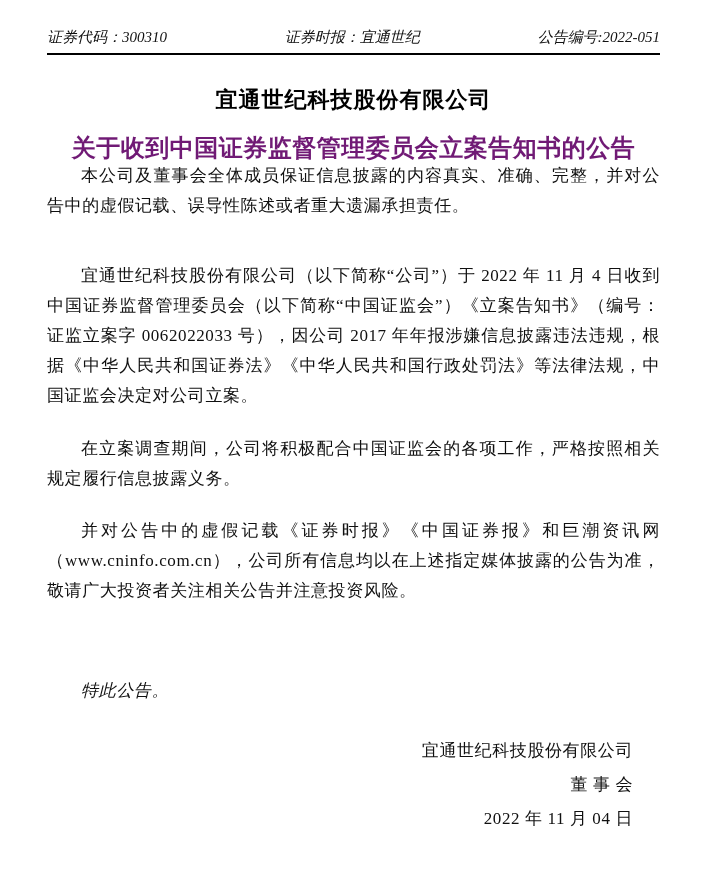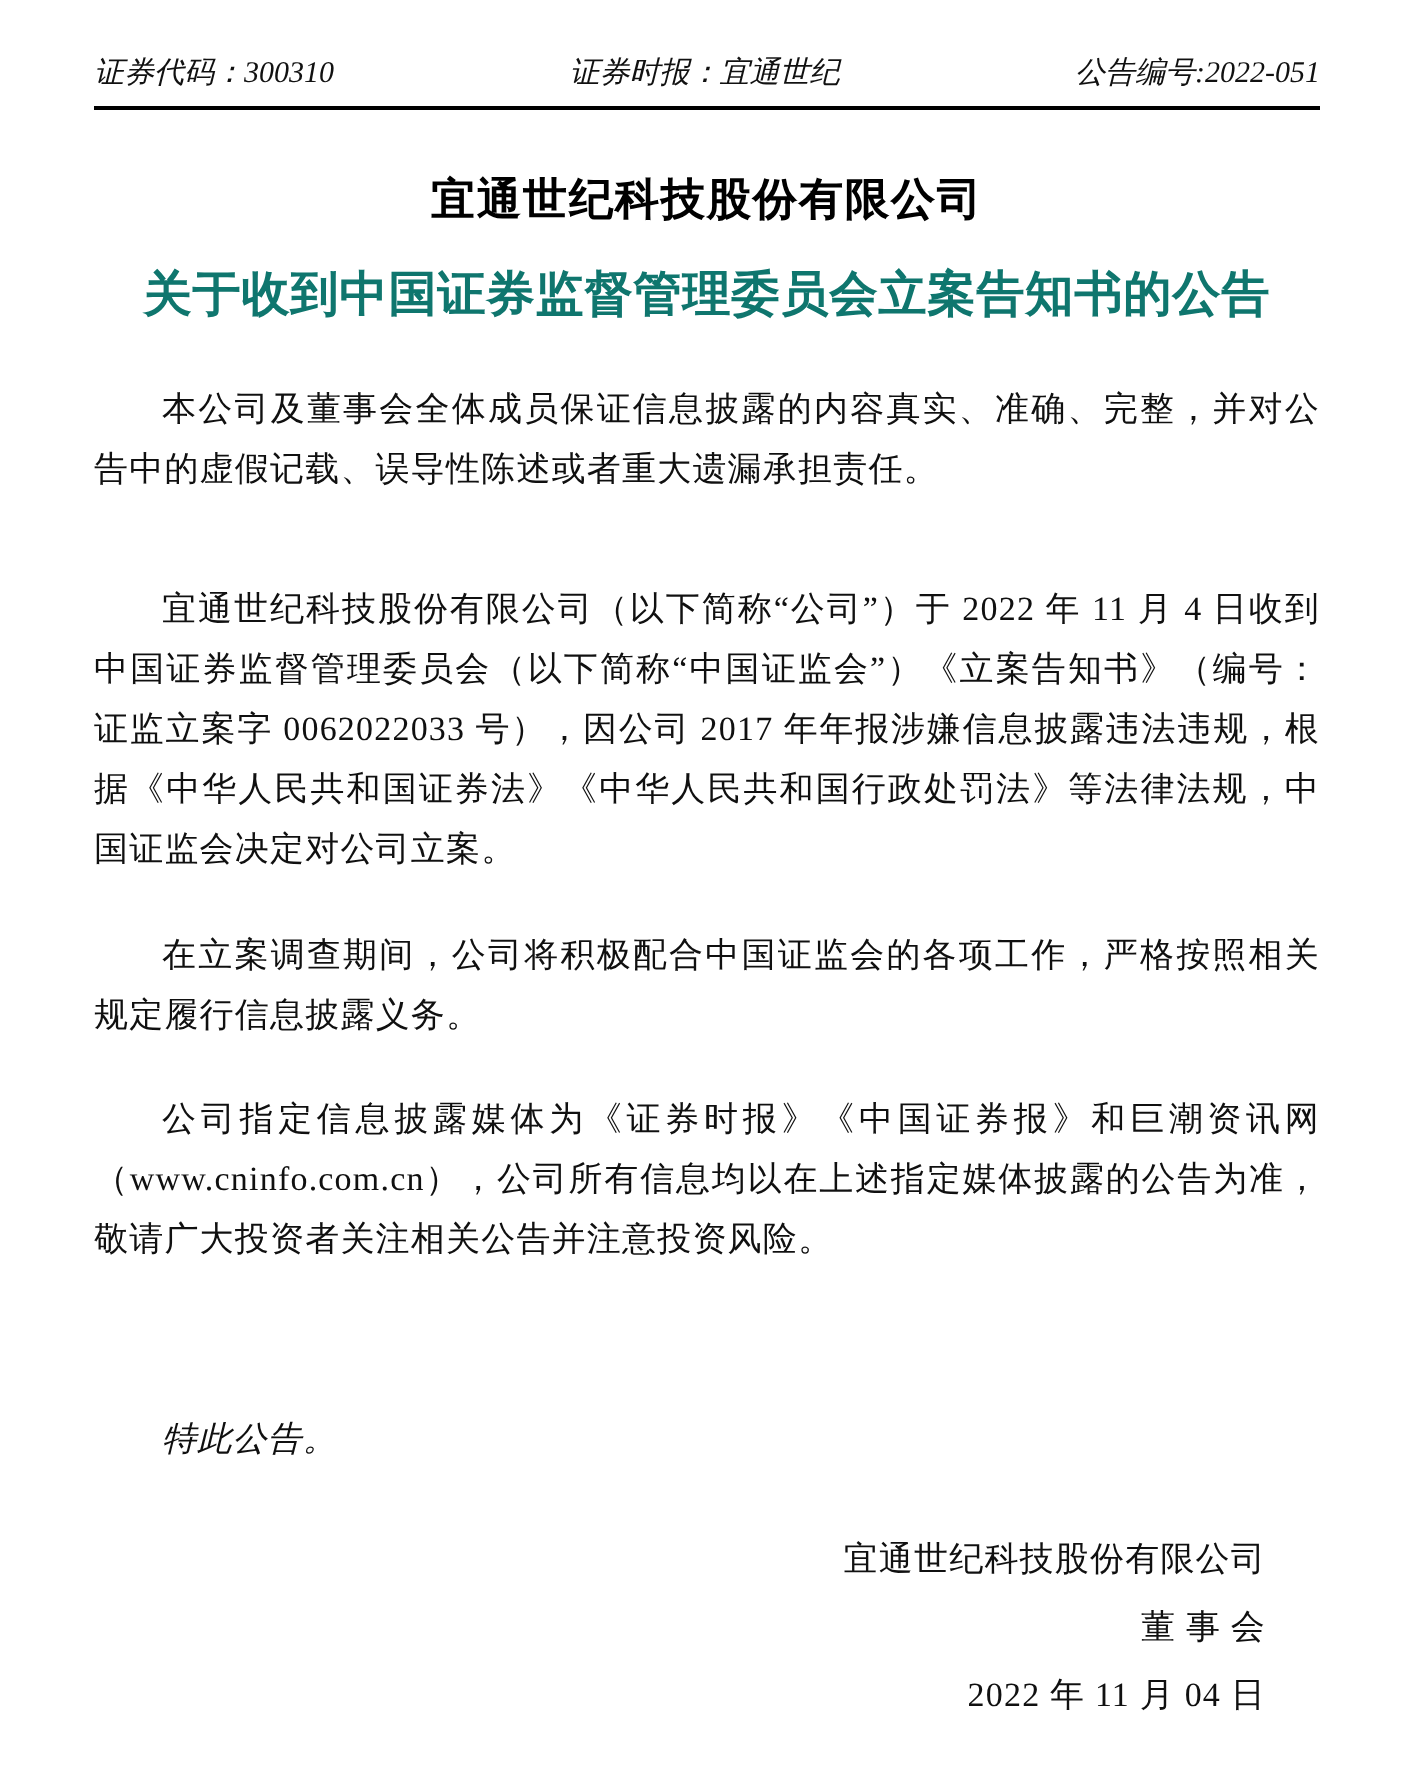--- a/index.html
+++ b/index.html
@@ -39,32 +39,32 @@
     letter-spacing: 1px;
     color: #000;
   }
   .doc-subtitle {
     margin: 23px 0 0 0;
     text-align: center;
     font-size: 24px;
     font-weight: bold;
     line-height: 26px;
     letter-spacing: 0.5px;
-    color: #0f766e;
+    color: #701a75;
   }
   .body-para {
     font-size: 17px;
     line-height: 30px;
     letter-spacing: 0.6px;
     text-align: justify;
     text-indent: 2em;
     margin: 0;
     color: #101010;
   }
-  .para-1 { margin-top: 29px; }
+  .para-1 { }
   .para-2 { margin-top: 40px; }
   .para-3 { margin-top: 23px; }
   .para-4 { margin-top: 22px; }
   .closing {
     margin: 70px 0 0 0;
     font-size: 17px;
     line-height: 30px;
     letter-spacing: 0.6px;
     text-indent: 2em;
     color: #101010;
@@ -97,21 +97,21 @@
   <h1 class="doc-title">宜通世纪科技股份有限公司</h1>
 
   <h2 class="doc-subtitle">关于收到中国证券监督管理委员会立案告知书的公告</h2>
 
   <p class="body-para para-1">本公司及董事会全体成员保证信息披露的内容真实、准确、完整，并对公告中的虚假记载、误导性陈述或者重大遗漏承担责任。</p>
 
   <p class="body-para para-2">宜通世纪科技股份有限公司（以下简称“公司”）于 2022 年 11 月 4 日收到中国证券监督管理委员会（以下简称“中国证监会”）《立案告知书》（编号：证监立案字 0062022033 号），因公司 2017 年年报涉嫌信息披露违法违规，根据《中华人民共和国证券法》《中华人民共和国行政处罚法》等法律法规，中国证监会决定对公司立案。</p>
 
   <p class="body-para para-3">在立案调查期间，公司将积极配合中国证监会的各项工作，严格按照相关规定履行信息披露义务。</p>
 
-  <p class="body-para para-4">公司指定信息披露媒体为《证券时报》《中国证券报》和巨潮资讯网（www.cninfo.com.cn），公司所有信息均以在上述指定媒体披露的公告为准，敬请广大投资者关注相关公告并注意投资风险。</p>
+  <p class="body-para para-4">并对公告中的虚假记载《证券时报》《中国证券报》和巨潮资讯网（www.cninfo.com.cn），公司所有信息均以在上述指定媒体披露的公告为准，敬请广大投资者关注相关公告并注意投资风险。</p>
 
   <p class="closing">特此公告。</p>
 
   <div class="signature">
     <div class="sig-line">宜通世纪科技股份有限公司</div>
     <div class="sig-line">董 事 会</div>
     <div class="sig-line">2022 年 11 月 04 日</div>
   </div>
 
 </div>

